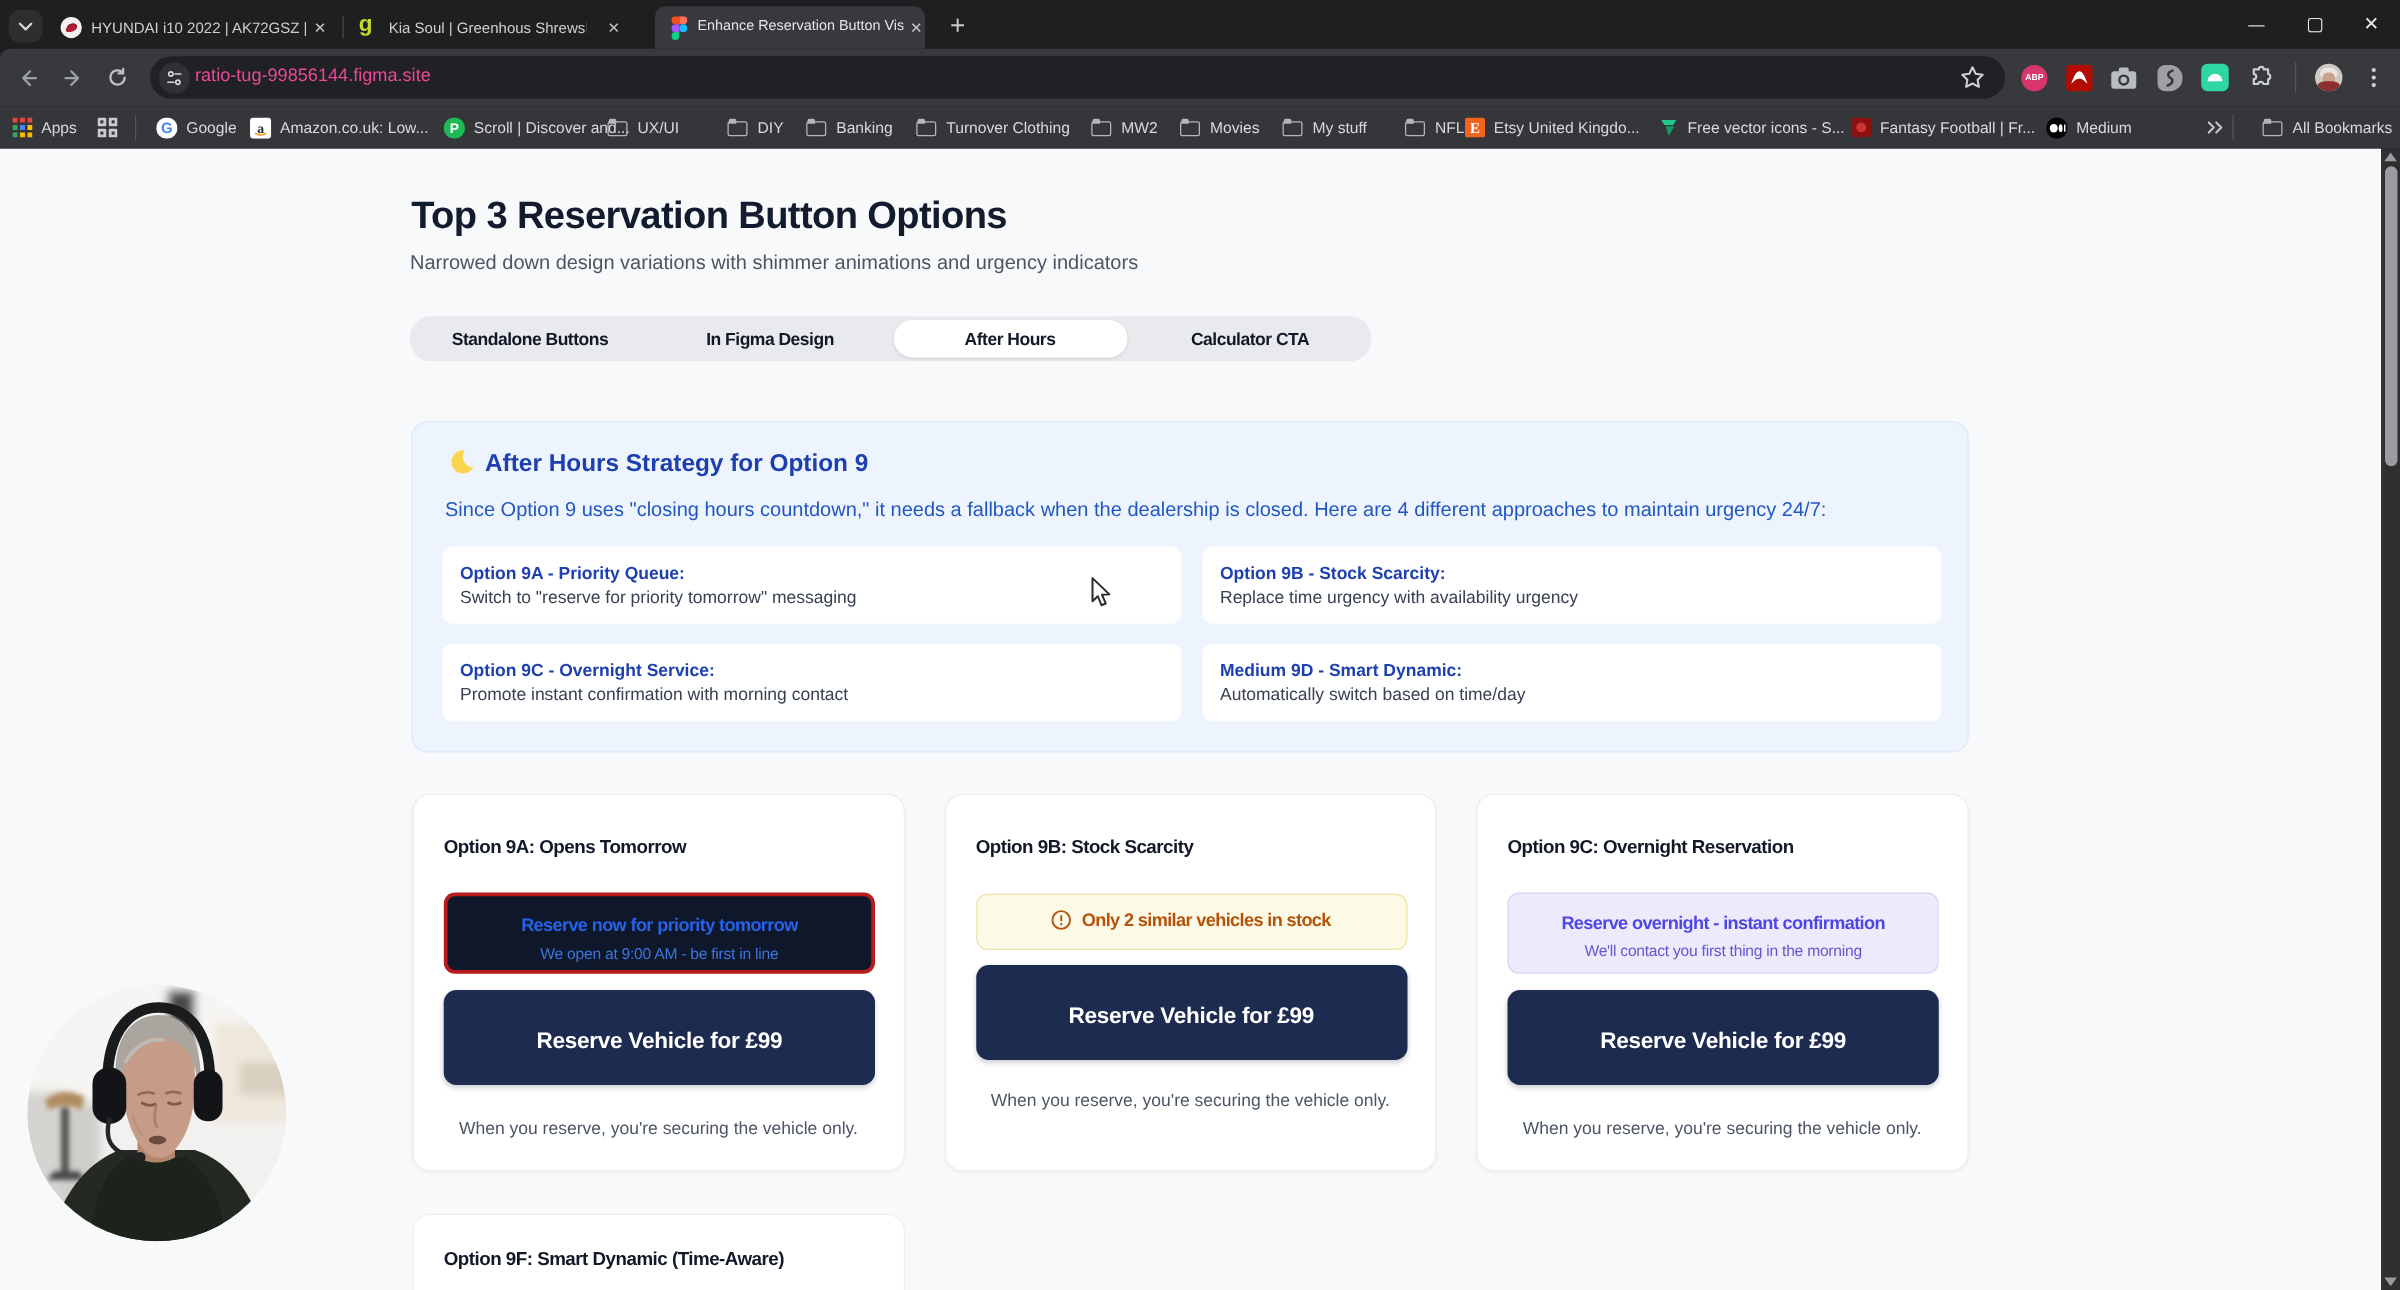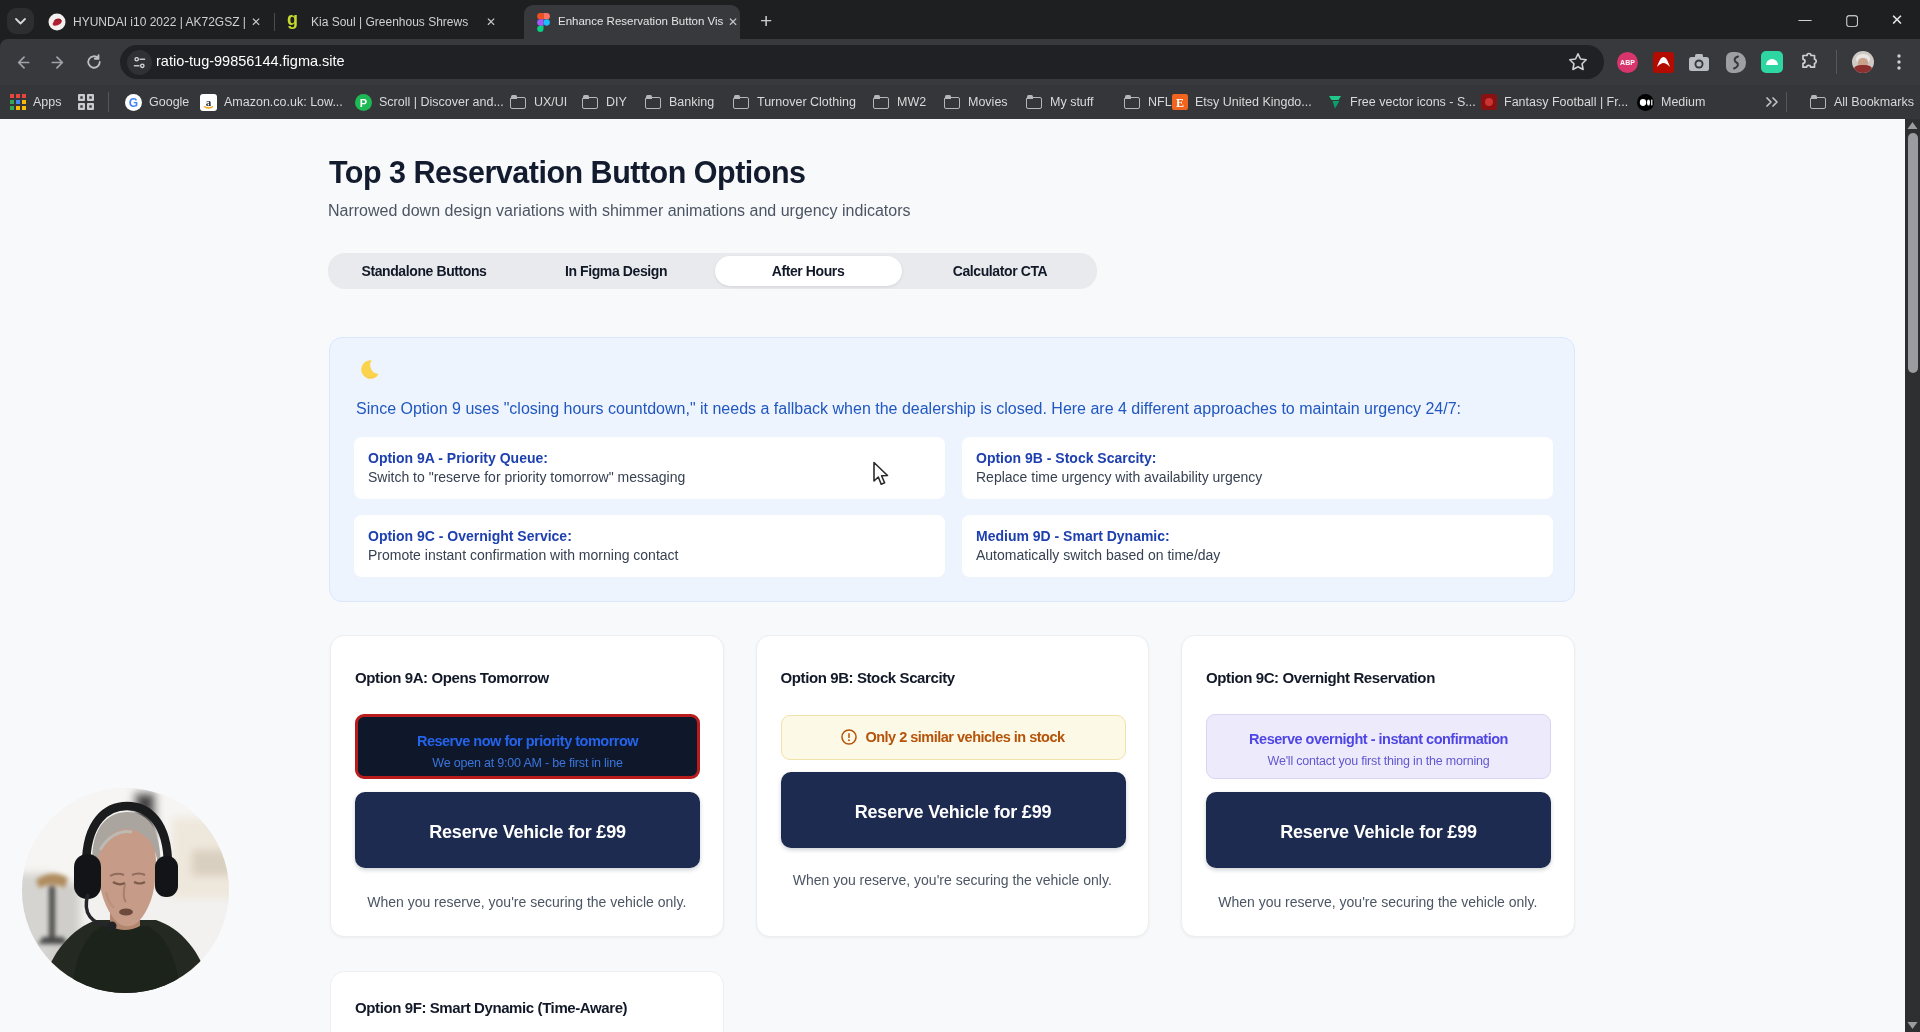--- a/index.html
+++ b/index.html
@@ -100,21 +100,21 @@
 <svg class="abs" style="left:85px;top:53px;" width="18" height="18" viewBox="0 0 22 22">
     <path d="M18 11 a7 7 0 1 1 -2.1 -5 M16.5 2.5 v4.5 h-4.5" stroke="#bcbfc3" stroke-width="2.2" fill="none" stroke-linecap="round"></path>
   </svg>
 <div class="abs" style="left:127px;top:50px;width:25px;height:25px;border-radius:50%;background:#303134;"></div>
 <svg class="abs" style="left:132px;top:55px;" width="15" height="15" viewBox="0 0 16 16">
     <circle cx="5" cy="4.5" r="1.8" fill="none" stroke="#d7d8da" stroke-width="1.4"></circle>
     <line x1="8" y1="4.5" x2="14" y2="4.5" stroke="#d7d8da" stroke-width="1.4"></line>
     <circle cx="11" cy="11.5" r="1.8" fill="none" stroke="#d7d8da" stroke-width="1.4"></circle>
     <line x1="2" y1="11.5" x2="8" y2="11.5" stroke="#d7d8da" stroke-width="1.4"></line>
   </svg>
-<div class="abs" style="left:156px;top:53px;font-size:14.5px;color:#ffffff;">ratio-tug-99856144.figma.site</div>
+<div class="abs" style="left:156px;top:53px;font-size:14.5px;color:#ec4899;">ratio-tug-99856144.figma.site</div>
 
 <svg class="abs" style="left:1568px;top:52px;" width="20" height="20" viewBox="0 0 20 20">
     <path d="M10 1.8 l2.5 5.2 5.7 .8 -4.1 4 1 5.7 -5.1 -2.7 -5.1 2.7 1 -5.7 -4.1 -4 5.7 -.8z" fill="none" stroke="#cfd1d4" stroke-width="1.6" stroke-linejoin="round"></path>
   </svg>
 
 <div class="abs" style="left:1617px;top:52px;width:21px;height:21px;border-radius:50%;background:#d7356b;color:#fff;font-size:7px;font-weight:700;text-align:center;line-height:21px;">ABP</div>
 <div class="abs" style="left:1653px;top:52px;width:21px;height:21px;border-radius:3px;background:#b30b00;"></div>
 <svg class="abs" style="left:1656px;top:56px;" width="15" height="13" viewBox="0 0 15 13">
     <path d="M1 11 C3 5 5 1 7.5 1 C10 1 12 5 14 11 C11 8 9.5 7 7.5 7 C5.5 7 4 8 1 11z" fill="#fff"></path>
   </svg>
@@ -200,21 +200,21 @@
       </svg>
       <span>Amazon.co.uk: Low...</span>
     </div>
     <div class="bm" style="left:355px;">
       <svg width="17" height="17" viewBox="0 0 17 17">
         <rect width="17" height="17" rx="8.5" fill="#1db954"></rect>
         <text x="8.5" y="12.5" font-size="11" font-weight="bold" text-anchor="middle" fill="#fff" font-family="Liberation Sans">P</text>
       </svg>
       <span>Scroll | Discover and...</span>
     </div>
-    <div class="bm" style="left:510px;">
+    <div class="bm" style="left:486px;">
       <span class="folder"></span>
       <span>UX/UI</span>
     </div>
     <div class="bm" style="left:582px;">
       <span class="folder"></span>
       <span>DIY</span>
     </div>
     <div class="bm" style="left:645px;">
       <span class="folder"></span>
       <span>Banking</span>
@@ -292,20 +292,21 @@
     <div class="tabseg" style="left:192px;">In Figma Design</div>
     <div class="tabseg" style="left:384px;">After Hours</div>
     <div class="tabseg" style="left:576px;">Calculator CTA</div>
   </div>
   <div id="subtitle">Narrowed down design variations with shimmer animations and urgency indicators</div>
   <div id="panel">
     <svg class="abs" style="left:29px;top:21px;" width="21" height="21" viewBox="0 0 24 24">
         <path d="M14.5 1.5 a10.6 10.6 0 1 0 8 15.5 a10 10 0 0 1 -8 -15.5z" fill="#fcd34d"></path>
         <path d="M5 17.5 a10 10 0 0 0 14.5 1.5 a10 10 0 0 1 -12 1z" fill="#eda63a"></path>
       </svg>
+    <div id="paneltitle">After Hours Strategy for Option 9</div>
     <div id="panelpara">Since Option 9 uses "closing hours countdown," it needs a fallback when the dealership is closed. Here are 4 different approaches to maintain urgency 24/7:</div>
     <div class="mini" style="left:24px;top:99px;">
         <b>Option 9A - Priority Queue:</b>
         <span>Switch to "reserve for priority tomorrow" messaging</span>
       </div>
     <div class="mini" style="left:632px;top:99px;">
         <b>Option 9B - Stock Scarcity:</b>
         <span>Replace time urgency with availability urgency</span>
       </div>
     <div class="mini" style="left:24px;top:177px;">

